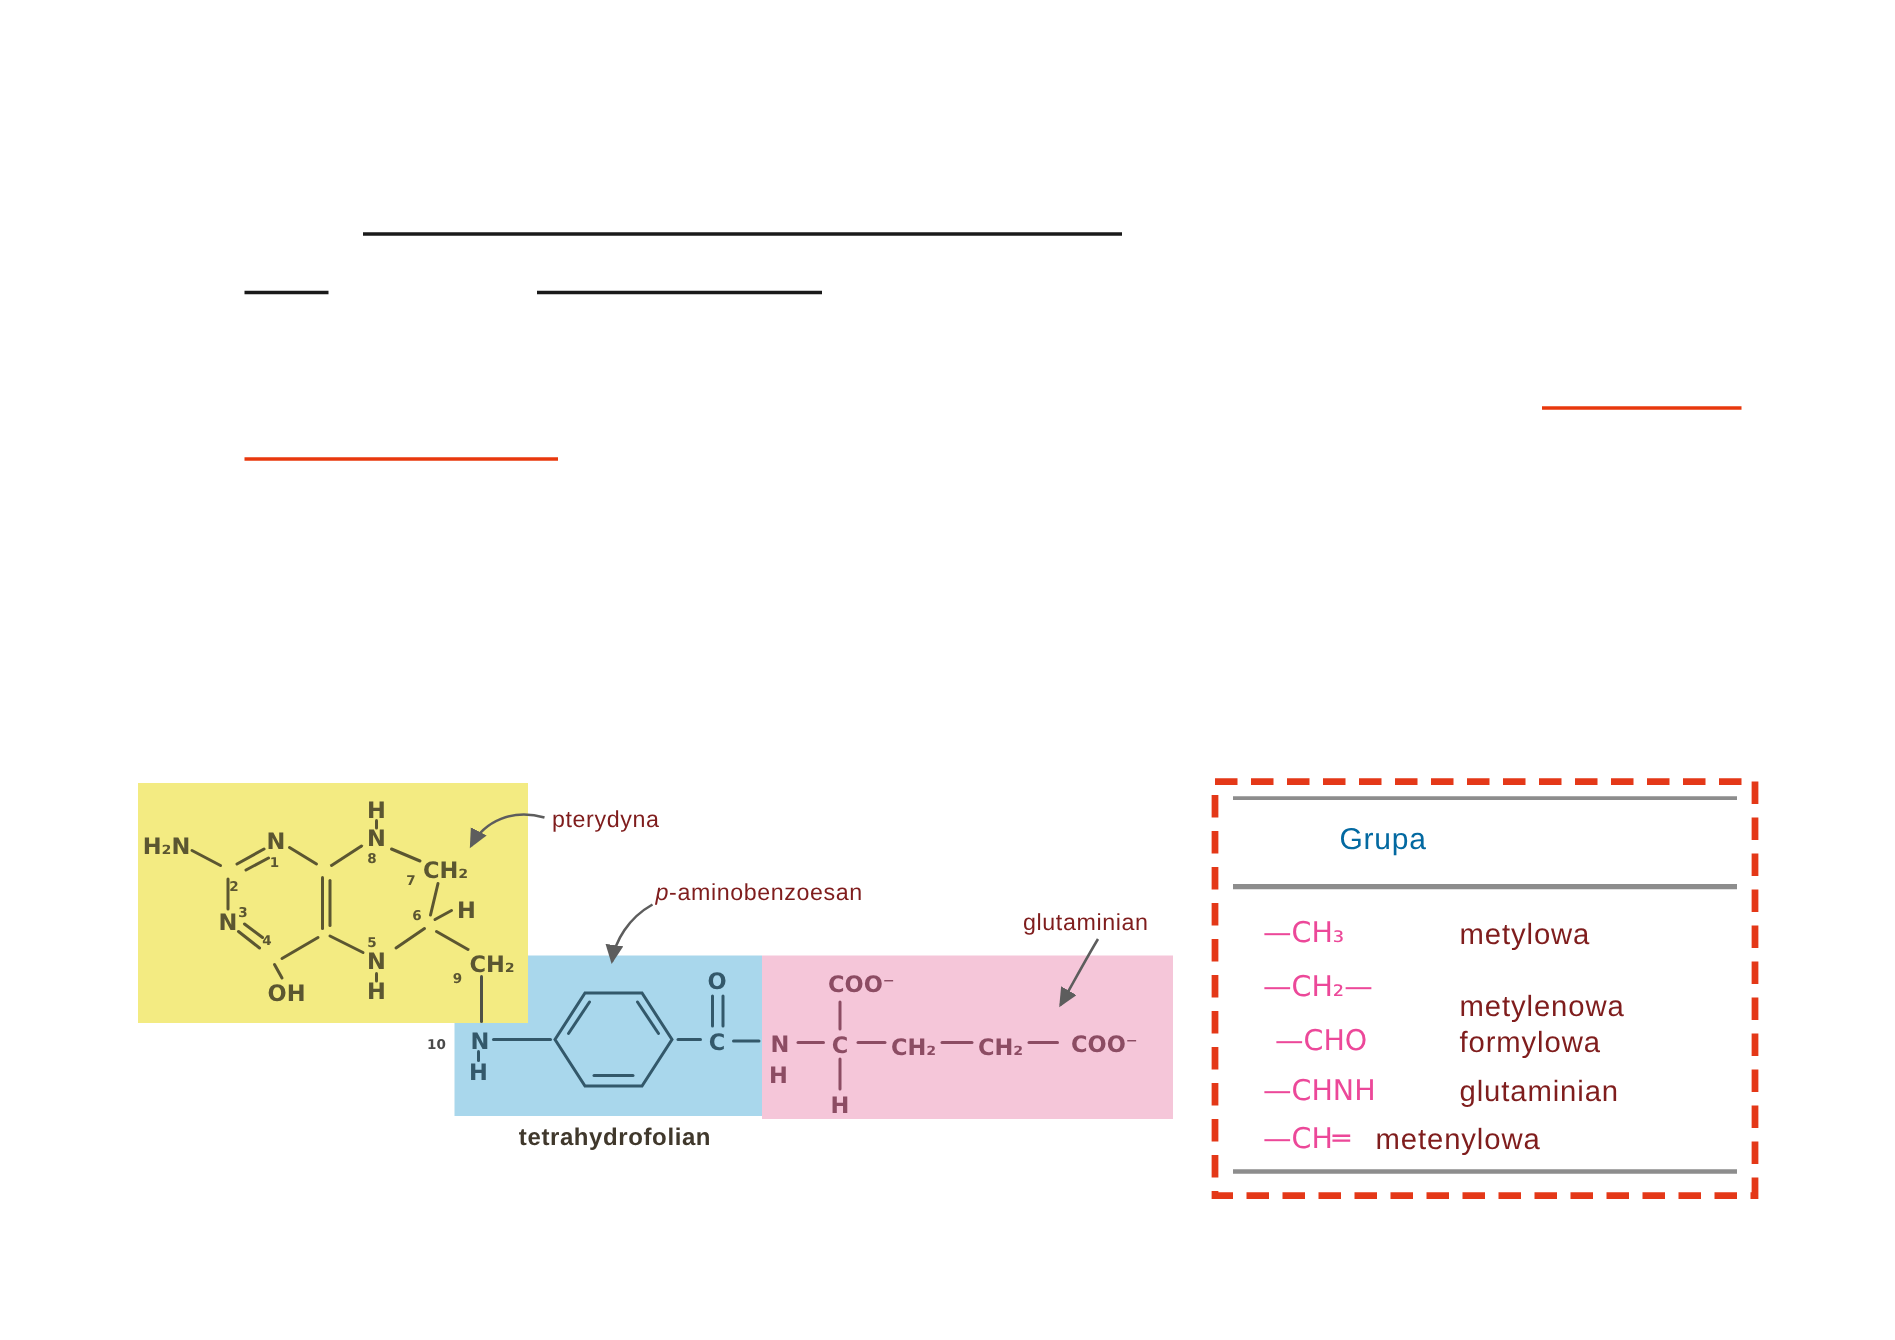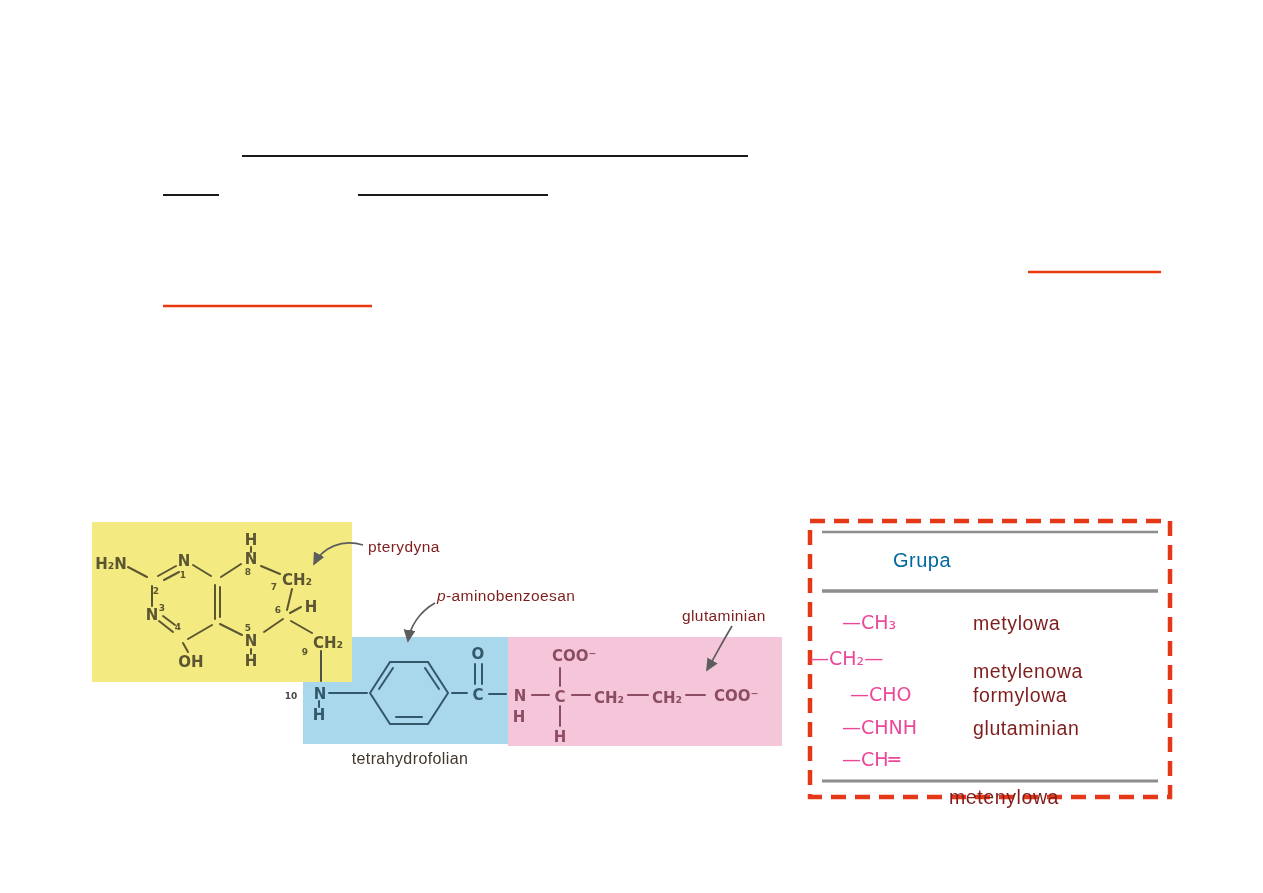--- a/index.html
+++ b/index.html
@@ -2,21 +2,21 @@
 <html><head>
 <meta charset="utf-8">
 <style>
   html,body{margin:0;padding:0;background:#fff;}
   #page{position:relative;width:1263px;height:893px;background:#ffffff;overflow:hidden;
         font-family:"Liberation Sans",sans-serif;}
   #fig-svg{position:absolute;left:0;top:0;width:1263px;height:893px;}
   .abs{position:absolute;}
   .callout{color:#7f1d1d;font-size:15.5px;letter-spacing:.4px;white-space:nowrap;}
   .callout .ital{font-style:italic;}
-  .caption{color:#40382c;font-weight:normal;font-size:16px;letter-spacing:.4px;text-align:center;
+  .caption{color:#40382c;font-weight:bold;font-size:16px;letter-spacing:.4px;text-align:center;
            font-family:"Liberation Sans",sans-serif;}
   .tbl-header{color:#0369a1;font-size:20px;letter-spacing:.5px;}
   .tbl-formula{color:#ec4899;font-size:19px;font-family:"DejaVu Sans",sans-serif;white-space:nowrap;}
   .tbl-name{color:#7f1d1d;font-size:19.5px;letter-spacing:.6px;white-space:nowrap;}
   svg text{font-family:"DejaVu Sans",sans-serif;font-weight:bold;}
   .atom{font-size:15px;}
   .ringnum{font-size:9px;}
 </style>
 </head>
 <body>
@@ -154,25 +154,25 @@
 
   <div class="abs callout" style="left:682px;top:607px;"><span>glutaminian</span></div>
 
   <div class="abs caption" style="left:330px;top:750px;width:160px;">tetrahydrofolian</div>
 
   <div class="abs tbl-header" style="left:893px;top:549px;">Grupa</div>
 
   <div class="abs tbl-formula" style="left:842px;top:611px;">—CH₃</div>
   <div class="abs tbl-name" style="left:973px;top:612px;">metylowa</div>
 
-  <div class="abs tbl-formula" style="left:810px;top:647px;">—CH₂—</div>
+  <div class="abs tbl-formula" style="left:842px;top:647px;">—CH₂—</div>
   <div class="abs tbl-name" style="left:973px;top:648px;margin-top:12px;">metylenowa</div>
 
   <div class="abs tbl-formula" style="left:850px;top:683px;">—CHO</div>
   <div class="abs tbl-name" style="left:973px;top:684px;">formylowa</div>
 
   <div class="abs tbl-formula" style="left:842px;top:716px;text-align:right;">—CHNH</div>
   <div class="abs tbl-name" style="left:973px;top:717px;">glutaminian</div>
 
   <div class="abs tbl-formula" style="left:842px;top:748px;">—CH═</div>
-  <div class="abs tbl-name" style="left:949px;top:749px;margin-top:37px;">metenylowa</div>
+  <div class="abs tbl-name" style="left:917px;top:749px;">metenylowa</div>
 
 </div>
 
 </body></html>

